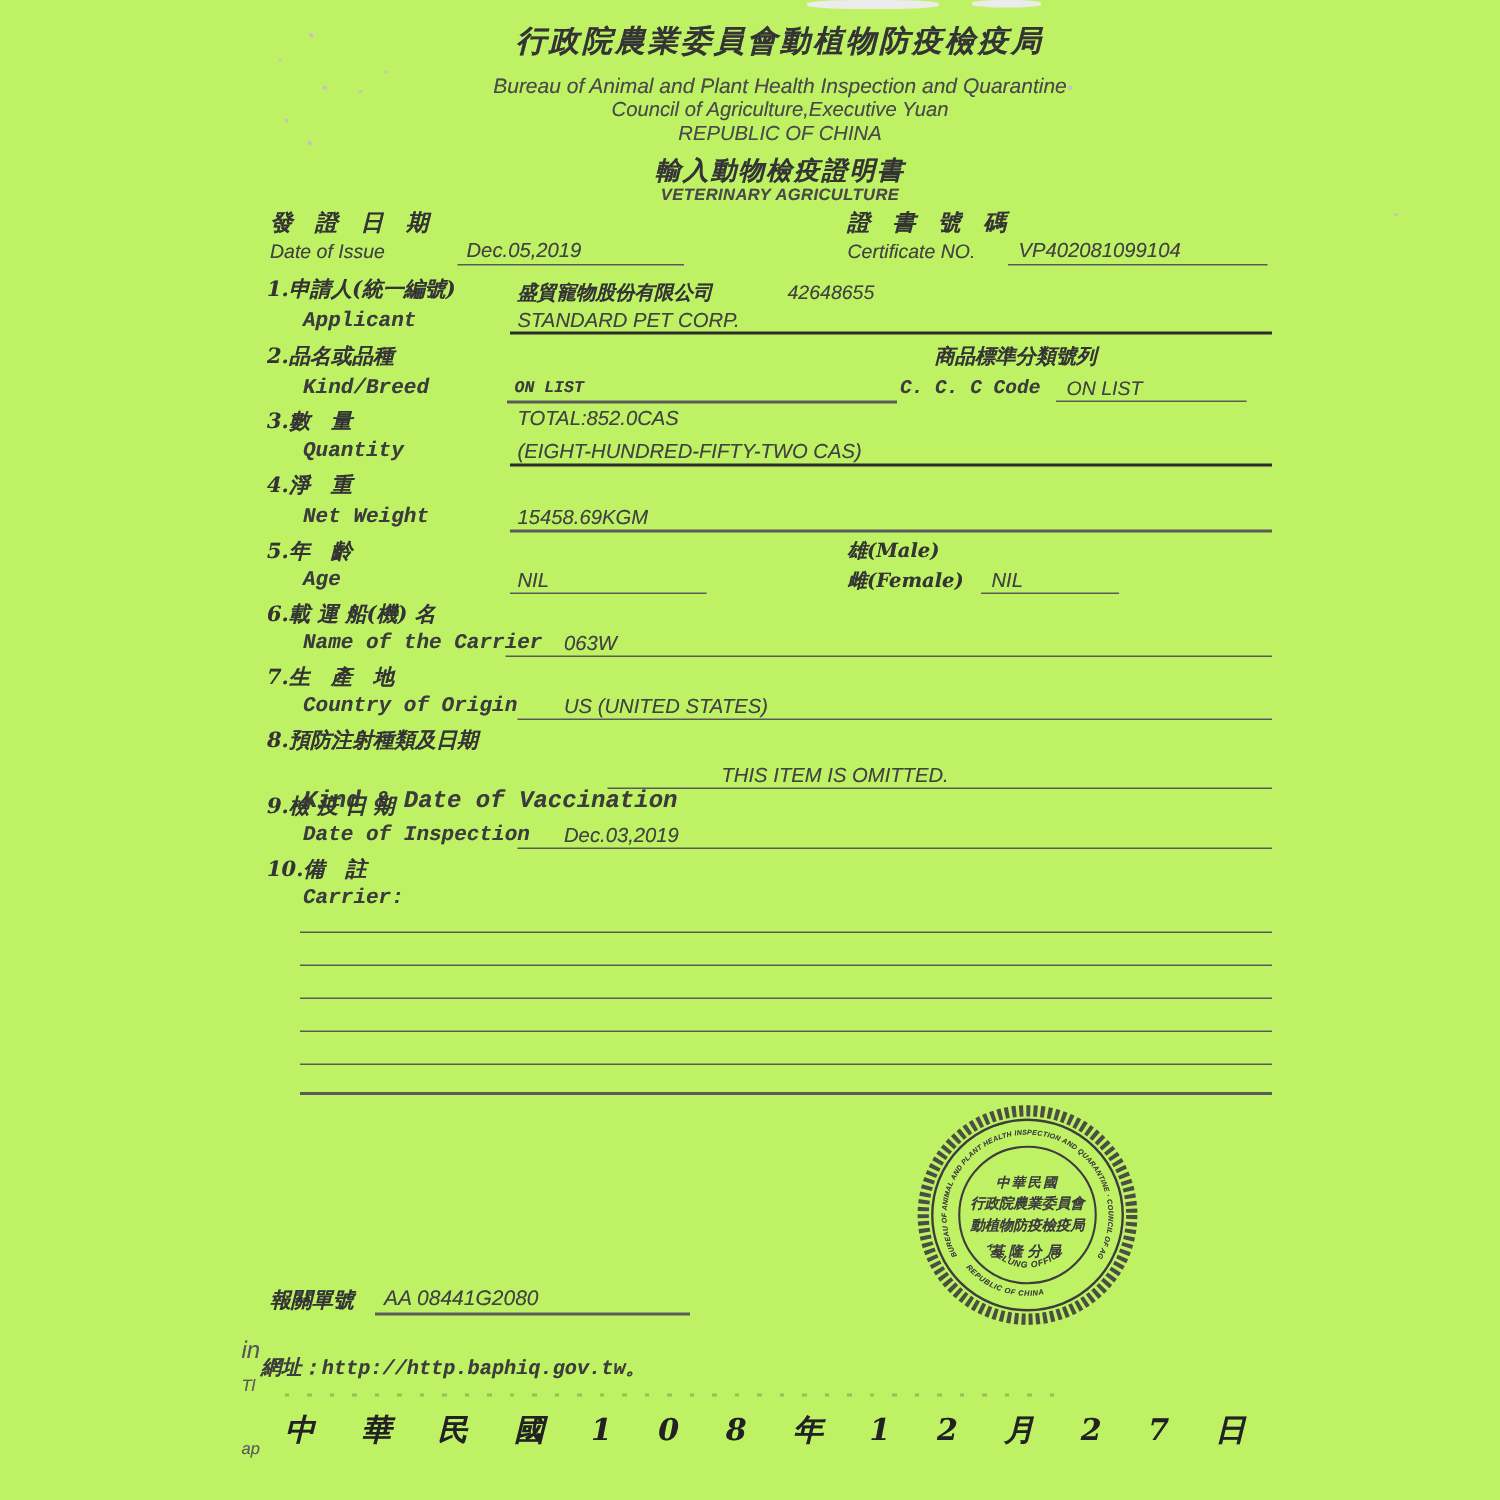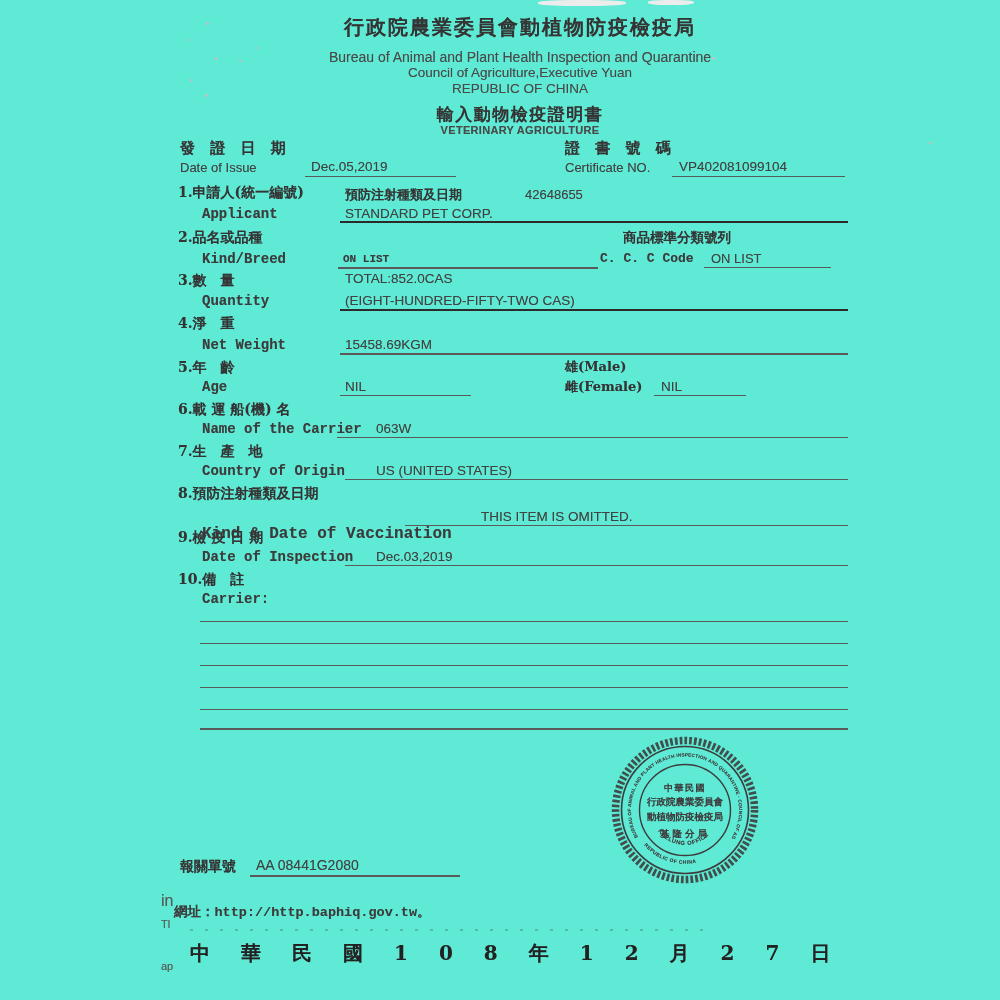--- a/index.html
+++ b/index.html
@@ -1,17 +1,17 @@
 <!DOCTYPE html>
 <html><head>
 <meta charset="utf-8">
 <style>
   html,body { margin:0; padding:0; background:#ffffff; }
-  #page { position:relative; width:1000px; height:1000px; background:#5eead4; overflow:hidden;
-          text-shadow:0 0 .35px rgba(70,70,70,.45); }
+  #page { position:relative; width:1000px; height:1000px; background:#bef264; overflow:hidden;
+          text-shadow:0 0 .35px rgba(70,70,70,.45);font-style:italic; }
   .a    { position:absolute; white-space:nowrap; }
   .zh   { font-family:"DejaVu Serif","Liberation Serif",serif; font-weight:700; color:#343434; }
   .mono { font-family:"Liberation Mono","DejaVu Sans Mono",monospace; font-weight:700; color:#3c3c3c; }
   .sans { font-family:"Liberation Sans","DejaVu Sans",sans-serif; color:#424242; }
   .ul   { position:absolute; height:0; border-bottom:1.7px solid #5a5a5a; }
   .ul.dk{ border-bottom:2.7px solid #2b2b2b; }
   .dot  { position:absolute; background:#c7c2c2; border-radius:50%; }
   .smudge { position:absolute; background:#ececec; border-radius:40%; }
   svg text { font-family:"DejaVu Serif","Liberation Serif",serif; fill:#3d3d3d; font-weight:700; }
   .noise { position:absolute; height:2px; opacity:.45;
@@ -46,21 +46,21 @@
   <div class="a zh" style="left:180px; top:139px; font-size:15px; letter-spacing:5px;">發 證 日 期</div>
   <div class="a sans" style="left:180px; top:160px; font-size:13px;">Date of Issue</div>
   <div class="a sans" style="left:311px; top:159px; font-size:13.5px;">Dec.05,2019</div>
   <div class="ul" style="left:305px; top:176px; width:151px;"></div>
   <div class="a zh" style="left:565px; top:139px; font-size:15px; letter-spacing:5px;">證 書 號 碼</div>
   <div class="a sans" style="left:565px; top:160px; font-size:13px;">Certificate NO.</div>
   <div class="a sans" style="left:679px; top:159px; font-size:13.5px;">VP402081099104</div>
   <div class="ul" style="left:672px; top:176px; width:173px;"></div>
 
   <div class="a zh" style="left:178px; top:184px; font-size:14px;">1.申請人(統一編號)</div>
-  <div class="a zh" style="left:345px; top:186px; font-size:13px; font-weight:600;">預防注射種類及日期</div>
+  <div class="a zh" style="left:345px; top:186px; font-size:13px; font-weight:600;">盛貿寵物股份有限公司</div>
   <div class="a sans" style="left:525px; top:187px; font-size:13px;">42648655</div>
   <div class="a mono" style="left:202px; top:206px; font-size:14px;">Applicant</div>
   <div class="a sans" style="left:345px; top:206px; font-size:13.5px;">STANDARD PET CORP.</div>
   <div class="ul dk" style="left:340px; top:221px; width:508px;"></div>
 
   <div class="a zh" style="left:178px; top:229px; font-size:14px;">2.品名或品種</div>
   <div class="a zh" style="left:623px; top:229px; font-size:13.5px;">商品標準分類號列</div>
   <div class="a mono" style="left:202px; top:251px; font-size:14px;">Kind/Breed</div>
   <div class="a mono" style="left:343px; top:253px; font-size:11px;">ON LIST</div>
   <div class="ul" style="left:338px; top:267px; width:260px; border-bottom-width:2px;"></div>

